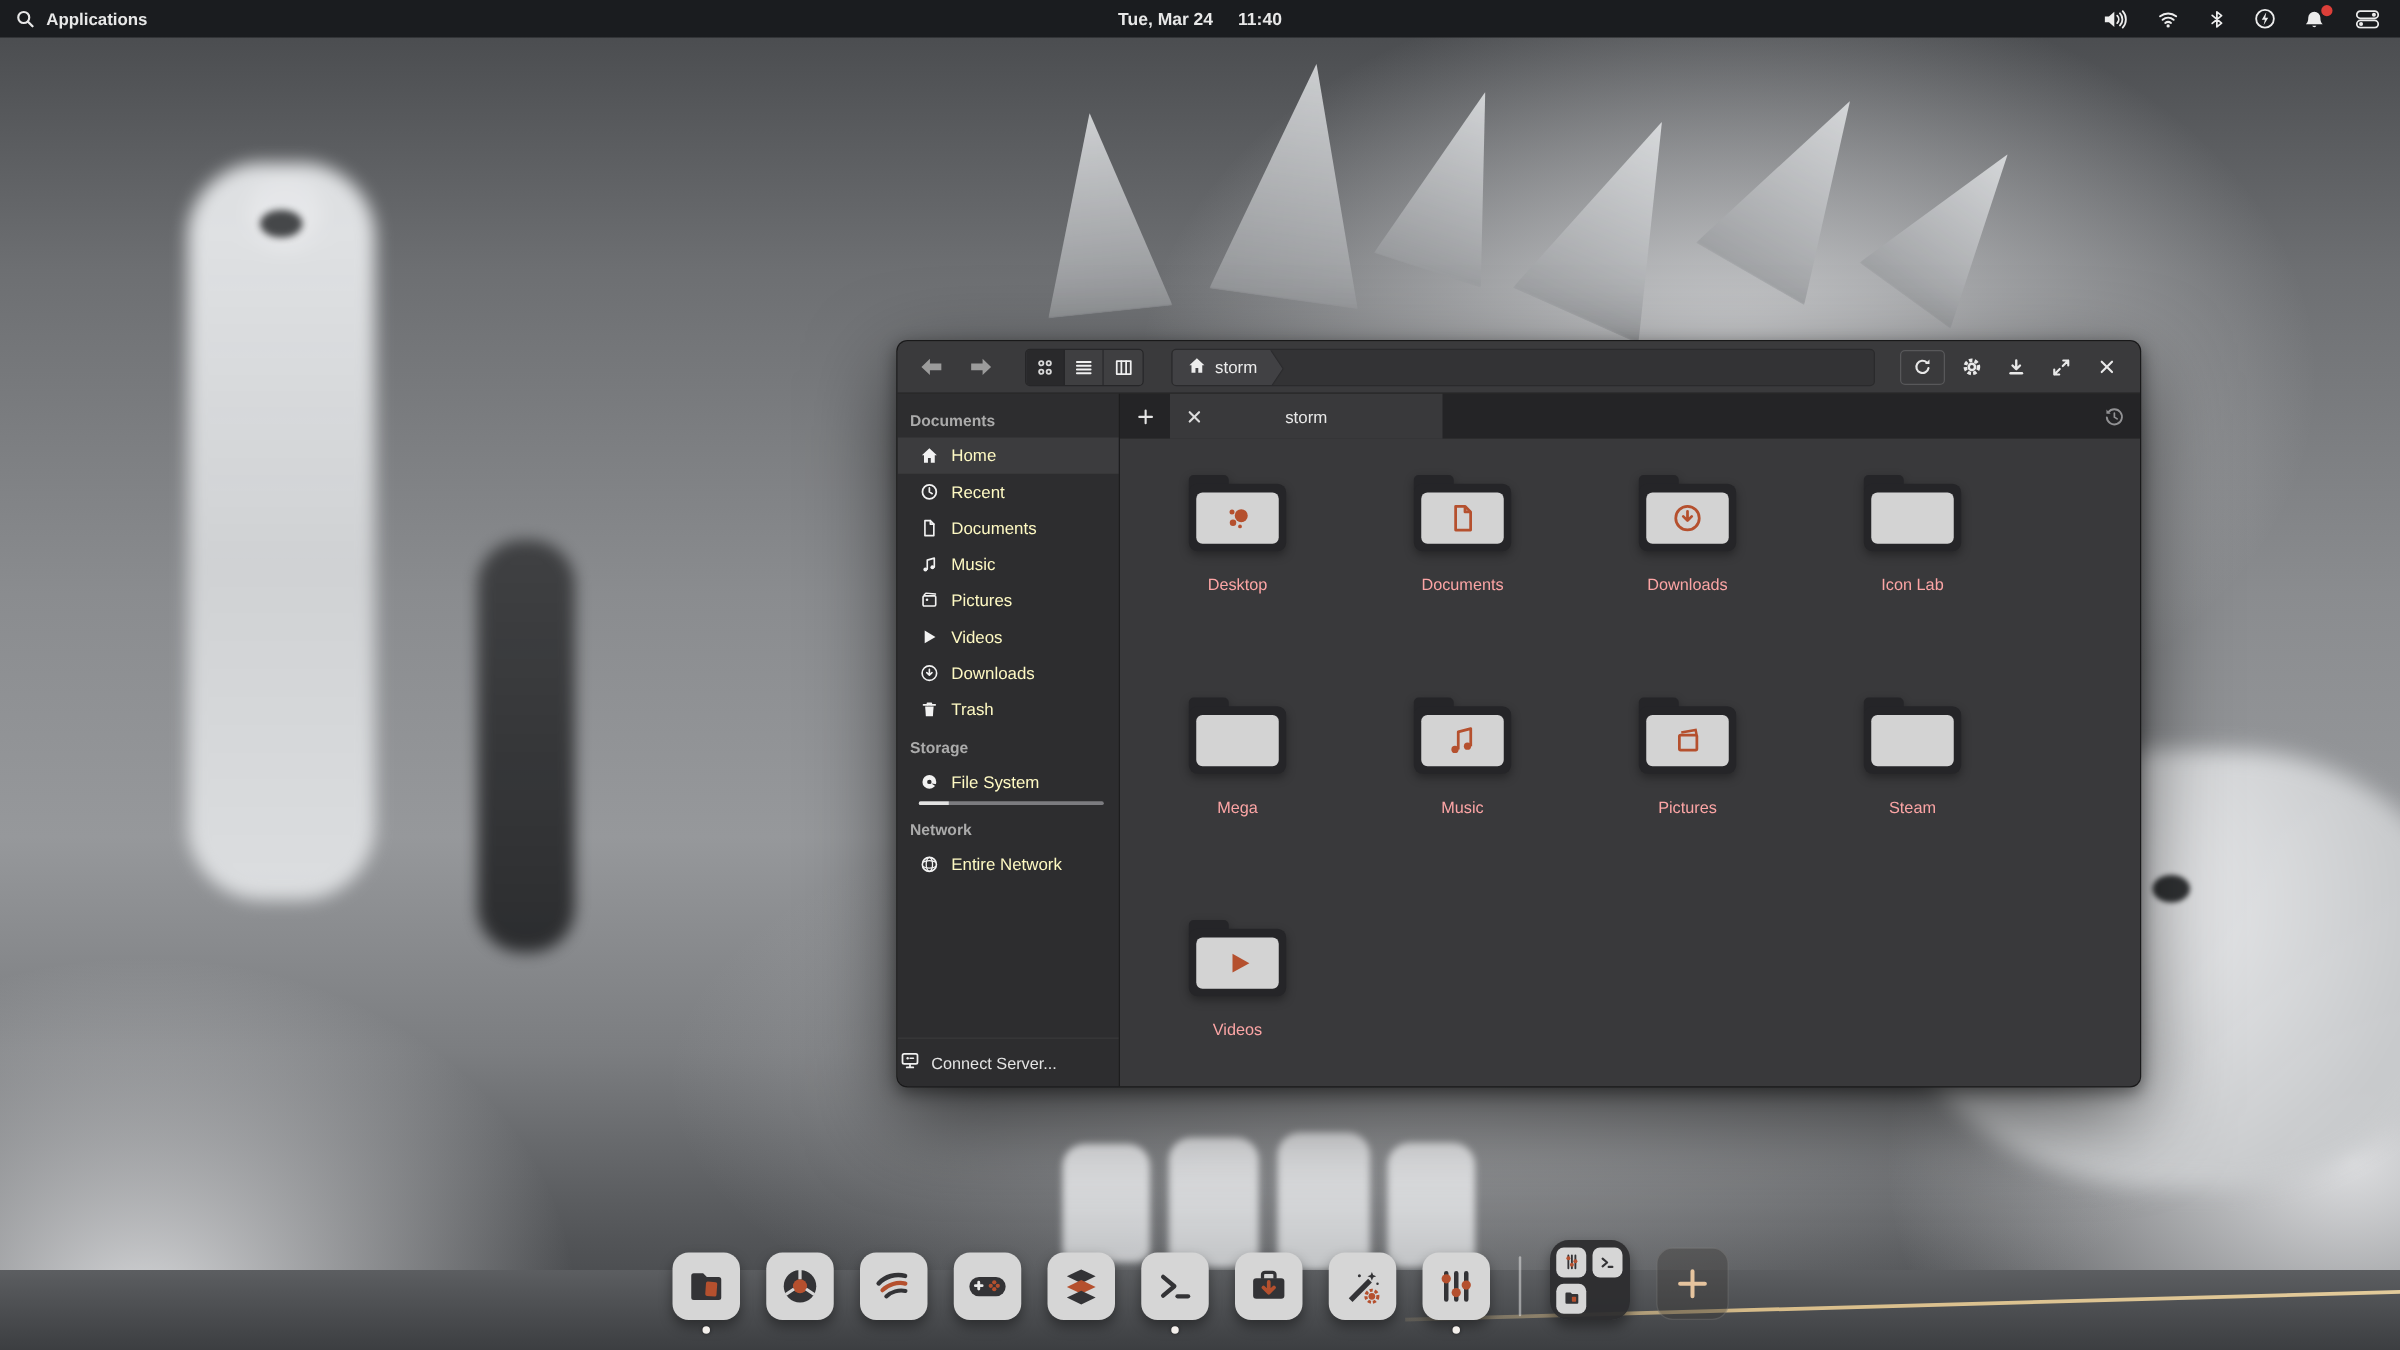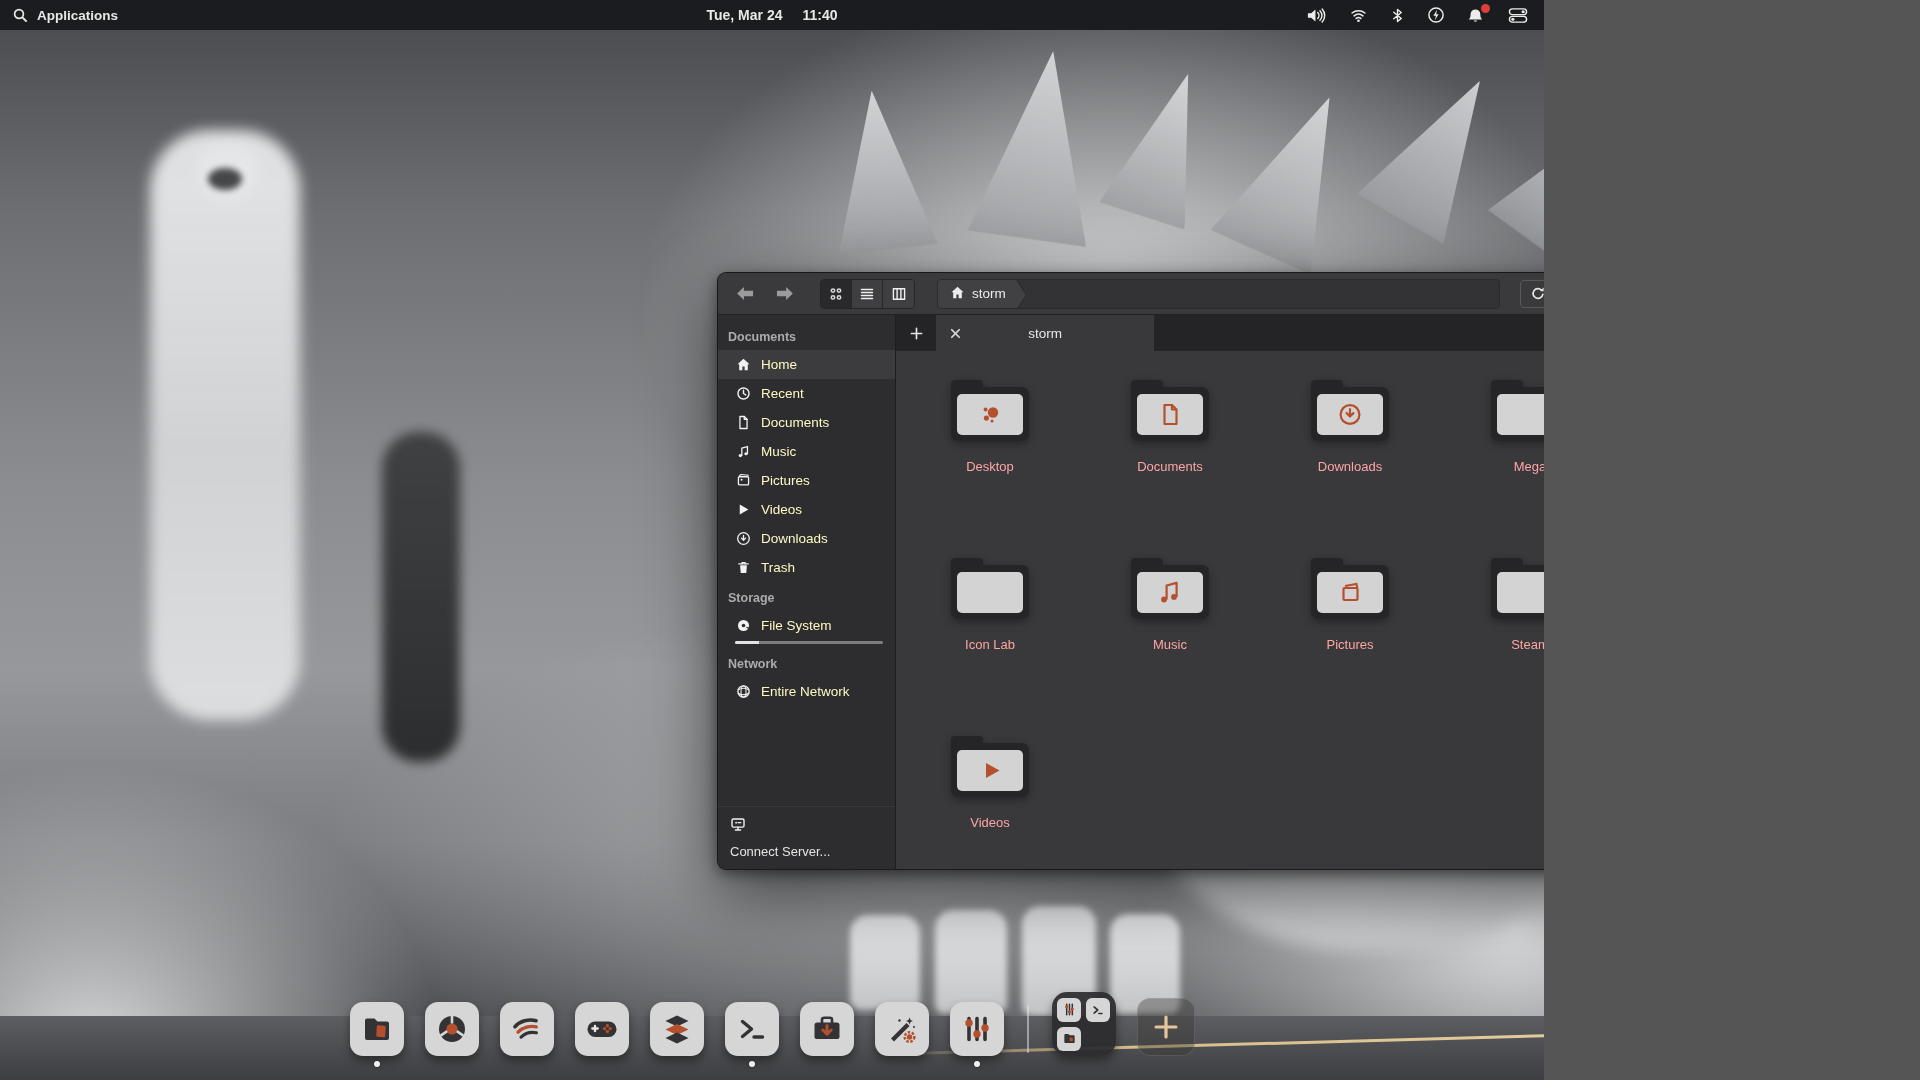--- a/index.html
+++ b/index.html
@@ -12,21 +12,21 @@
     --tab-bg:#39393b;
     --txt:#e8e8e8;
     --txt-dim:#ababab;
     --folder-body:#d3d3d3;
     --folder-back:#252528;
     --dock-tile:#d6d6d6;
     --dock-glyph:#333336;
   }
   *{margin:0;padding:0;box-sizing:border-box;}
   html,body{width:1920px;height:1080px;overflow:hidden;font-family:"Liberation Sans",sans-serif;background:#555;}
-  .scene{position:relative;width:1544px;height:1080px;overflow:hidden;}
+  .scene{position:relative;width:1920px;height:1080px;overflow:hidden;}
 
   
   .wallpaper{position:absolute;inset:0;
     background:
       radial-gradient(ellipse 760px 520px at 72% 28%, rgba(228,229,231,.85), rgba(228,229,231,0) 62%),
       radial-gradient(ellipse 950px 400px at 60% 80%, rgba(205,206,208,.55), transparent 65%),
       radial-gradient(ellipse 540px 440px at 6% 97%, rgba(221,222,224,.95), transparent 64%),
       radial-gradient(ellipse 600px 480px at 98% 86%, rgba(226,227,229,.95), transparent 62%),
       linear-gradient(180deg,#46484b 0%,#6d6f72 20%,#8a8c8f 44%,#96989b 62%,#7b7d80 78%,#525457 92%,#3e4043 100%);
   }
@@ -77,22 +77,22 @@
   
   .sidebar{width:178px;flex:0 0 178px;background:var(--sidebar-bg);display:flex;flex-direction:column;border-right:1px solid rgba(0,0,0,.35);}
   .side-scroll{flex:1;padding-top:6px;overflow:hidden;}
   .side-title{font-size:12.5px;font-weight:bold;color:var(--txt-dim);padding:9px 10px 6px 10px;}
   .side-item{display:flex;align-items:center;gap:10px;height:29px;padding-left:17px;font-size:13.5px;color:#fef9c3;cursor:default;}
   .side-item.selected{background:#3c3c3e;}
   .side-item .s-ic{width:16px;display:flex;justify-content:center;color:#f2f2f2;}
   .side-item-wrap{display:flex;flex-direction:column;}
   .usage-bar{height:3px;margin:1px 12px 4px 17px;background:#7c7c80;border-radius:2px;overflow:hidden;}
   .usage-fill{height:100%;background:#e2e2e2;}
-  .connect{display:flex;align-items:flex-start;gap:9px;padding:10px 12px;border-top:1px solid rgba(255,255,255,.06);
-    color:#e4e4e4;font-size:13px;flex-direction:column;}
+  .connect{display:flex;align-items:center;gap:9px;padding:10px 2px;border-top:1px solid rgba(255,255,255,.06);
+    color:#e4e4e4;font-size:13px;}
   .connect svg{color:#f0f0f0;}
 
   
   .main-col{flex:1;display:flex;flex-direction:column;min-width:0;}
   .tabstrip{height:36px;flex:0 0 36px;background:var(--strip-bg);display:flex;align-items:stretch;}
   .newtab-btn{width:40px;display:flex;align-items:center;justify-content:center;color:#e5e5e5;}
   .tab{width:218px;background:var(--tab-bg);display:flex;align-items:center;justify-content:center;position:relative;
     font-size:13.5px;color:#e8e8e8;}
   .tab-close{position:absolute;left:13px;top:0;bottom:0;display:flex;align-items:center;color:#dcdcdc;}
   .strip-fill{flex:1;}
@@ -472,30 +472,30 @@
   </svg></div>
                 <div class="folder-label">Downloads</div>
               </div>
               <div class="folder-cell">
                 <div><svg width="84" height="64" viewBox="0 0 84 64">
     <rect x="3" y="1" width="32" height="16" rx="4" fill="#252528"></rect>
     <rect x="3" y="8" width="78" height="54" rx="7" fill="#252528"></rect>
     <rect x="9" y="15" width="66" height="41" rx="5" fill="#d3d3d3"></rect>
 
   </svg></div>
+                <div class="folder-label">Icon Lab</div>
+              </div>
+              <div class="folder-cell">
+                <div><svg width="84" height="64" viewBox="0 0 84 64">
+    <rect x="3" y="1" width="32" height="16" rx="4" fill="#252528"></rect>
+    <rect x="3" y="8" width="78" height="54" rx="7" fill="#252528"></rect>
+    <rect x="9" y="15" width="66" height="41" rx="5" fill="#d3d3d3"></rect>
+
+  </svg></div>
                 <div class="folder-label">Mega</div>
-              </div>
-              <div class="folder-cell">
-                <div><svg width="84" height="64" viewBox="0 0 84 64">
-    <rect x="3" y="1" width="32" height="16" rx="4" fill="#252528"></rect>
-    <rect x="3" y="8" width="78" height="54" rx="7" fill="#252528"></rect>
-    <rect x="9" y="15" width="66" height="41" rx="5" fill="#d3d3d3"></rect>
-
-  </svg></div>
-                <div class="folder-label">Icon Lab</div>
               </div>
               <div class="folder-cell">
                 <div><svg width="84" height="64" viewBox="0 0 84 64">
     <rect x="3" y="1" width="32" height="16" rx="4" fill="#252528"></rect>
     <rect x="3" y="8" width="78" height="54" rx="7" fill="#252528"></rect>
     <rect x="9" y="15" width="66" height="41" rx="5" fill="#d3d3d3"></rect>
     <g transform="translate(28 21.5)">
                       <path d="M10.6 21V7l10-2.6v14" fill="none" stroke="#b5502e" stroke-width="2.2" stroke-linejoin="round"></path>
                       <circle cx="8" cy="21" r="2.9" fill="#b5502e"></circle>
                       <circle cx="18" cy="18.4" r="2.9" fill="#b5502e"></circle>

